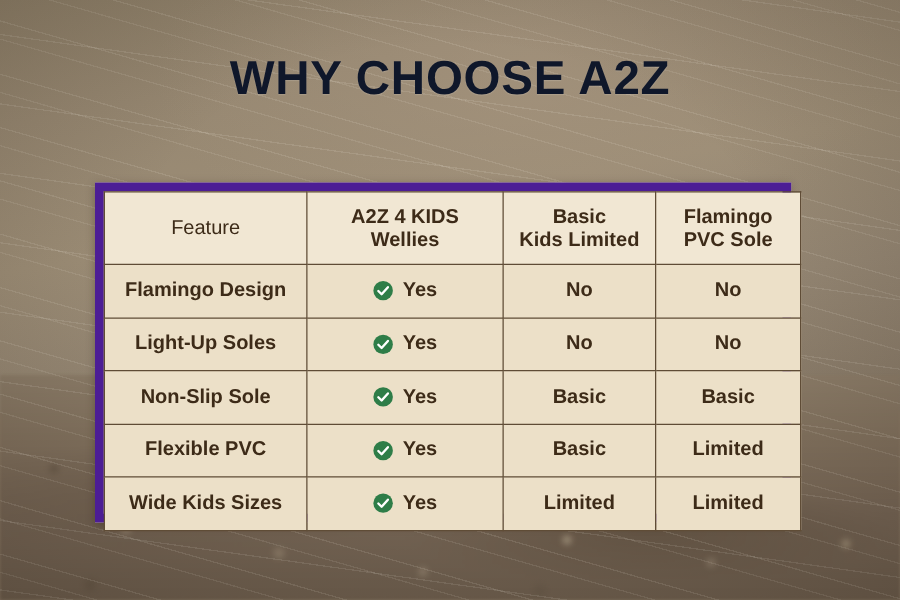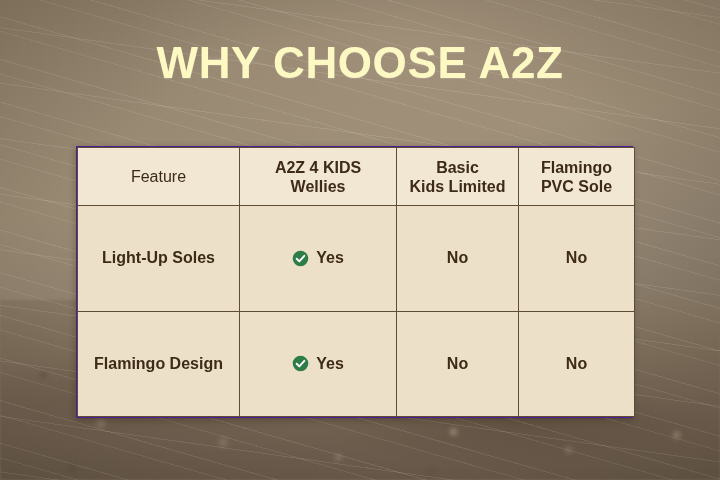--- a/index.html
+++ b/index.html
@@ -75,35 +75,35 @@
   }
   .bg-vignette {
     position:absolute; inset:0;
     background: radial-gradient(ellipse 560px 400px at 50% 45%, #00000000 45%, #2a1f1540 100%);
   }
 
   
   #title {
     position:absolute; left:0; top:44px; width:720px;
     text-align:center;
-    color:#fef9c3;
-    font-size:44px;
+    color:#0f172a;
+    font-size:38px;
     font-weight:bold;
     line-height:38px;
     letter-spacing:.6px;
     text-shadow: 0 1px 1px #ffffff26;
   }
   #title .l { display:block; white-space:nowrap; }
 
   
   #table-wrap {
     position:absolute;
     left:76px; top:146px;
     width:557px; height:272px;
-    border:1px solid #4c1d95;
+    border:7px solid #4c1d95;
     box-shadow: 0 2px 7px #2a1c0e59;
     background:#ece0c8;
   }
   table { width:100%; height:100%; border-collapse:collapse; table-layout:fixed; }
   col.c0 { width:162px; }
   col.c1 { width:157px; }
   col.c2 { width:122px; }
   col.c3 { width:116px; }
 
   th, td {
@@ -163,42 +163,84 @@
           <span>Kids Limited</span>
         </th>
         <th class="hdr-col">
           <span>Flamingo</span>
           <span>PVC Sole</span>
         </th>
       </tr>
     </thead>
     <tbody id="tbody">
         <tr>
+          <td class="feat">Flamingo Design</td>
+          <td class="val">
+            <span class="yes-cell">
+              <svg class="check-icon" viewBox="0 0 24 24">
+                <circle cx="12" cy="12" r="11" fill="#2E7D48"></circle>
+                <path d="M6.6 12.4 L10.3 16.1 L17.4 8.2" fill="none" stroke="#FFFFFF" stroke-width="2.7" stroke-linecap="round" stroke-linejoin="round"></path>
+              </svg>
+              <span>Yes</span>
+            </span>
+          </td>
+          <td class="val">No</td>
+          <td class="val">No</td>
+        </tr>
+        <tr>
           <td class="feat">Light-Up Soles</td>
           <td class="val">
             <span class="yes-cell">
               <svg class="check-icon" viewBox="0 0 24 24">
                 <circle cx="12" cy="12" r="11" fill="#2E7D48"></circle>
                 <path d="M6.6 12.4 L10.3 16.1 L17.4 8.2" fill="none" stroke="#FFFFFF" stroke-width="2.7" stroke-linecap="round" stroke-linejoin="round"></path>
               </svg>
               <span>Yes</span>
             </span>
           </td>
           <td class="val">No</td>
           <td class="val">No</td>
         </tr>
         <tr>
-          <td class="feat">Flamingo Design</td>
-          <td class="val">
-            <span class="yes-cell">
-              <svg class="check-icon" viewBox="0 0 24 24">
-                <circle cx="12" cy="12" r="11" fill="#2E7D48"></circle>
-                <path d="M6.6 12.4 L10.3 16.1 L17.4 8.2" fill="none" stroke="#FFFFFF" stroke-width="2.7" stroke-linecap="round" stroke-linejoin="round"></path>
-              </svg>
-              <span>Yes</span>
-            </span>
-          </td>
-          <td class="val">No</td>
-          <td class="val">No</td>
+          <td class="feat">Non-Slip Sole</td>
+          <td class="val">
+            <span class="yes-cell">
+              <svg class="check-icon" viewBox="0 0 24 24">
+                <circle cx="12" cy="12" r="11" fill="#2E7D48"></circle>
+                <path d="M6.6 12.4 L10.3 16.1 L17.4 8.2" fill="none" stroke="#FFFFFF" stroke-width="2.7" stroke-linecap="round" stroke-linejoin="round"></path>
+              </svg>
+              <span>Yes</span>
+            </span>
+          </td>
+          <td class="val">Basic</td>
+          <td class="val">Basic</td>
+        </tr>
+        <tr>
+          <td class="feat">Flexible PVC</td>
+          <td class="val">
+            <span class="yes-cell">
+              <svg class="check-icon" viewBox="0 0 24 24">
+                <circle cx="12" cy="12" r="11" fill="#2E7D48"></circle>
+                <path d="M6.6 12.4 L10.3 16.1 L17.4 8.2" fill="none" stroke="#FFFFFF" stroke-width="2.7" stroke-linecap="round" stroke-linejoin="round"></path>
+              </svg>
+              <span>Yes</span>
+            </span>
+          </td>
+          <td class="val">Basic</td>
+          <td class="val">Limited</td>
+        </tr>
+        <tr>
+          <td class="feat">Wide Kids Sizes</td>
+          <td class="val">
+            <span class="yes-cell">
+              <svg class="check-icon" viewBox="0 0 24 24">
+                <circle cx="12" cy="12" r="11" fill="#2E7D48"></circle>
+                <path d="M6.6 12.4 L10.3 16.1 L17.4 8.2" fill="none" stroke="#FFFFFF" stroke-width="2.7" stroke-linecap="round" stroke-linejoin="round"></path>
+              </svg>
+              <span>Yes</span>
+            </span>
+          </td>
+          <td class="val">Limited</td>
+          <td class="val">Limited</td>
         </tr>
       </tbody>
   </table>
 </div>
 
 </body></html>

